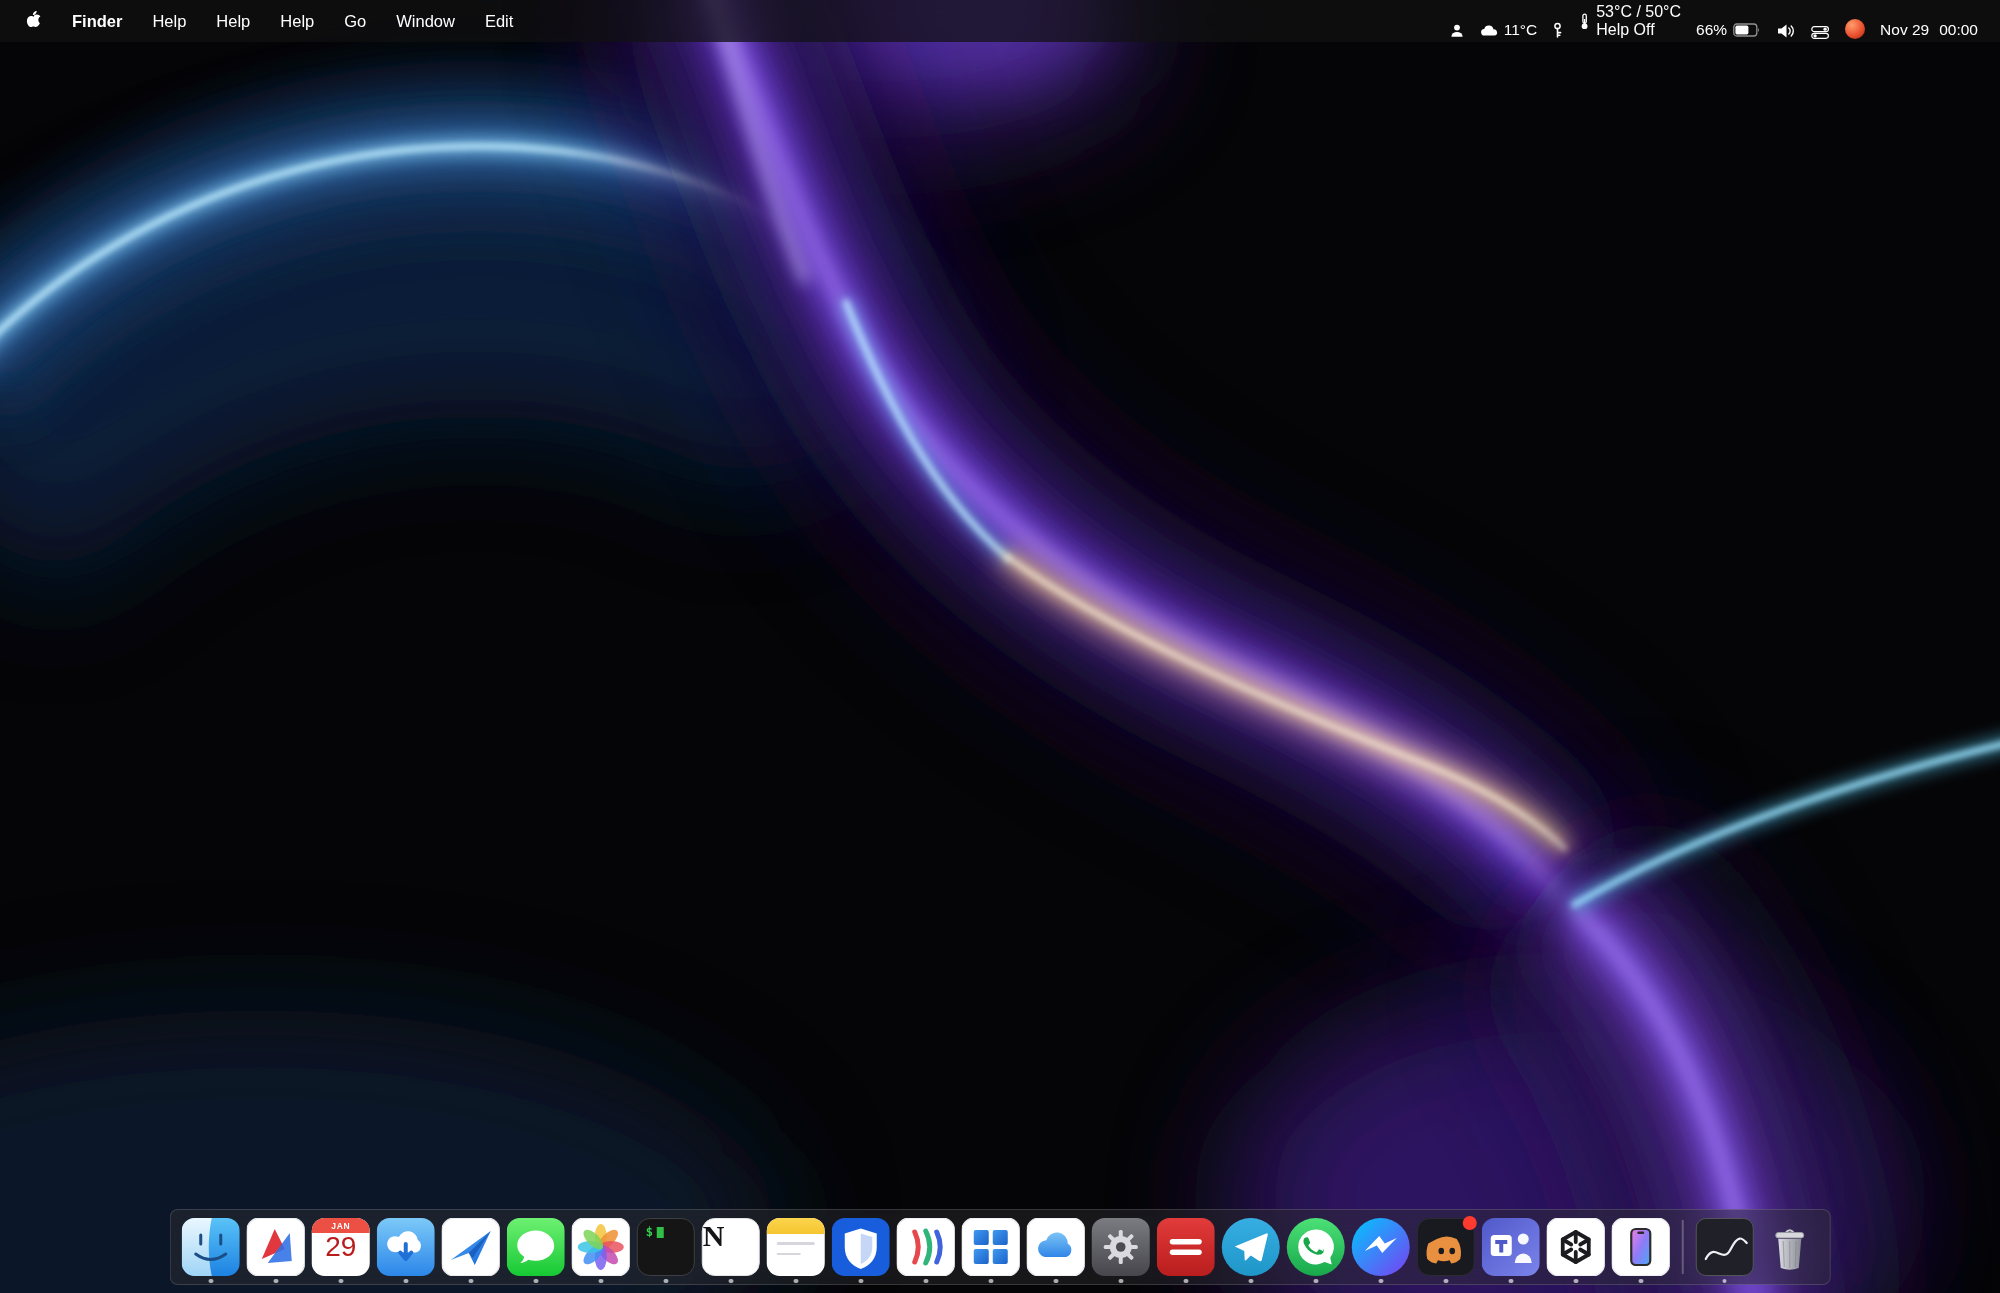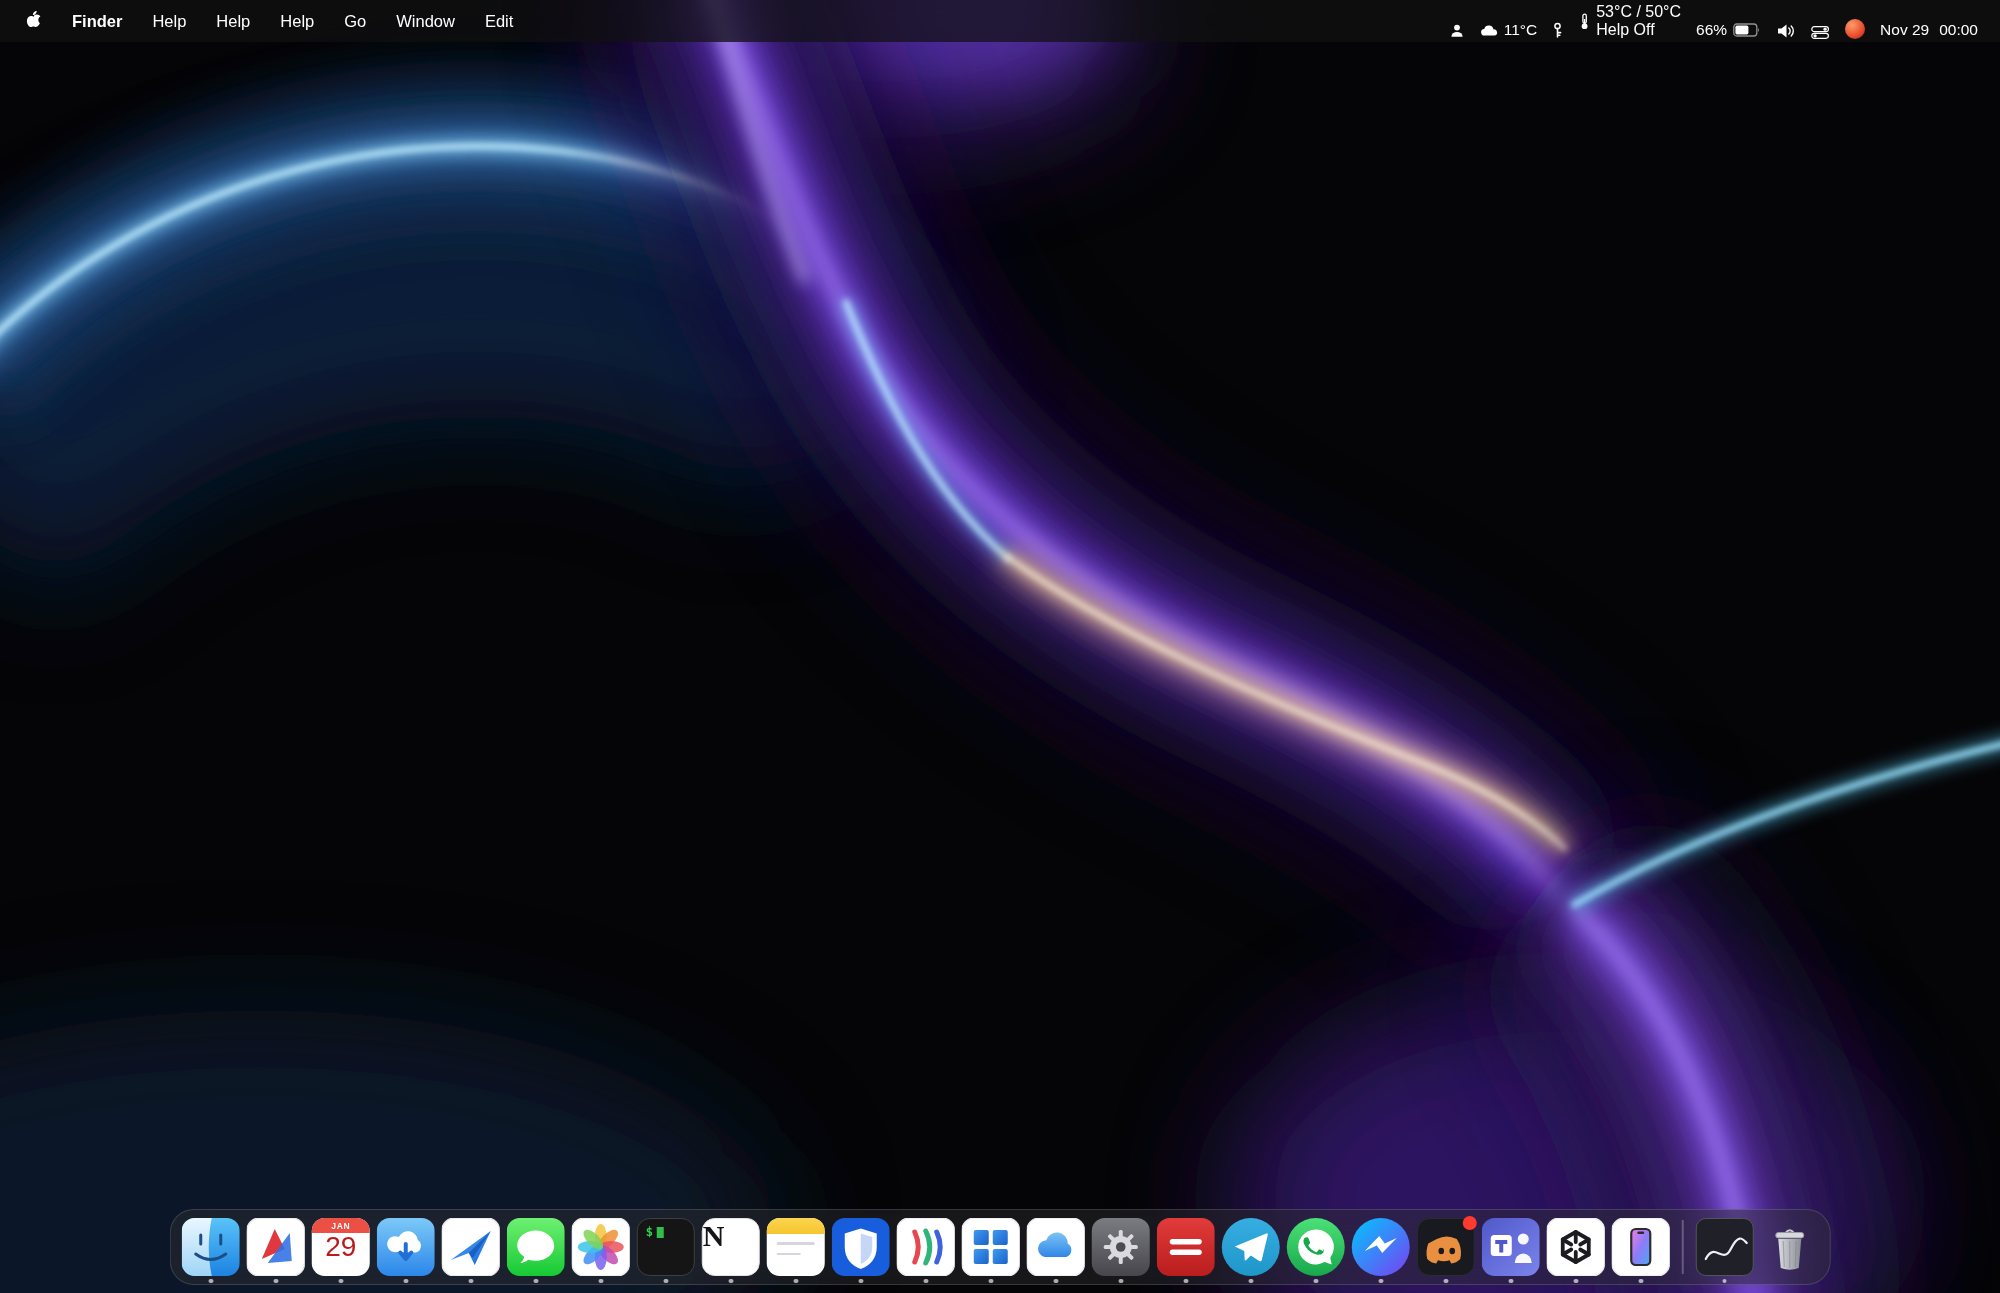--- a/index.html
+++ b/index.html
@@ -25,21 +25,21 @@
   .fan-block { display:flex; flex-direction:column; justify-content:center; line-height:1.15; font-size:16px; text-align:left; }
   .avatar-dot { width:20px; height:20px; border-radius:50%;
     background:radial-gradient(circle at 35% 30%, #ff9d6b, #e84b2c 60%, #8f2712 100%); }
   .clock { display:flex; gap:10px; }
 
   
   .dock {
     position:absolute; left:50%; bottom:8px; transform:translateX(-50%); z-index:10;
     height:76px; display:flex; align-items:center; gap:7px; padding:0 11px;
     background:rgba(46,46,52,0.45); border:1px solid rgba(255,255,255,0.14);
-    border-radius:24px; backdrop-filter:blur(24px);
+    border-radius:8px; backdrop-filter:blur(24px);
   }
   .ditem { position:relative; width:58px; height:58px; flex:none; }
   .ditem svg, .ditem .icn { width:58px; height:58px; display:block; }
   .icn { border-radius:13px; }
   .run-dot { position:absolute; left:50%; bottom:-7px; transform:translateX(-50%);
     width:4.5px; height:4.5px; border-radius:50%; background:rgba(255,255,255,0.65); }
   .badge { position:absolute; top:-3px; right:-3px; width:14px; height:14px;
     border-radius:50%; background:#ff3b30; }
   .dock-sep { width:1.5px; height:54px; background:rgba(255,255,255,0.25); margin:0 5px; flex:none; }
 

